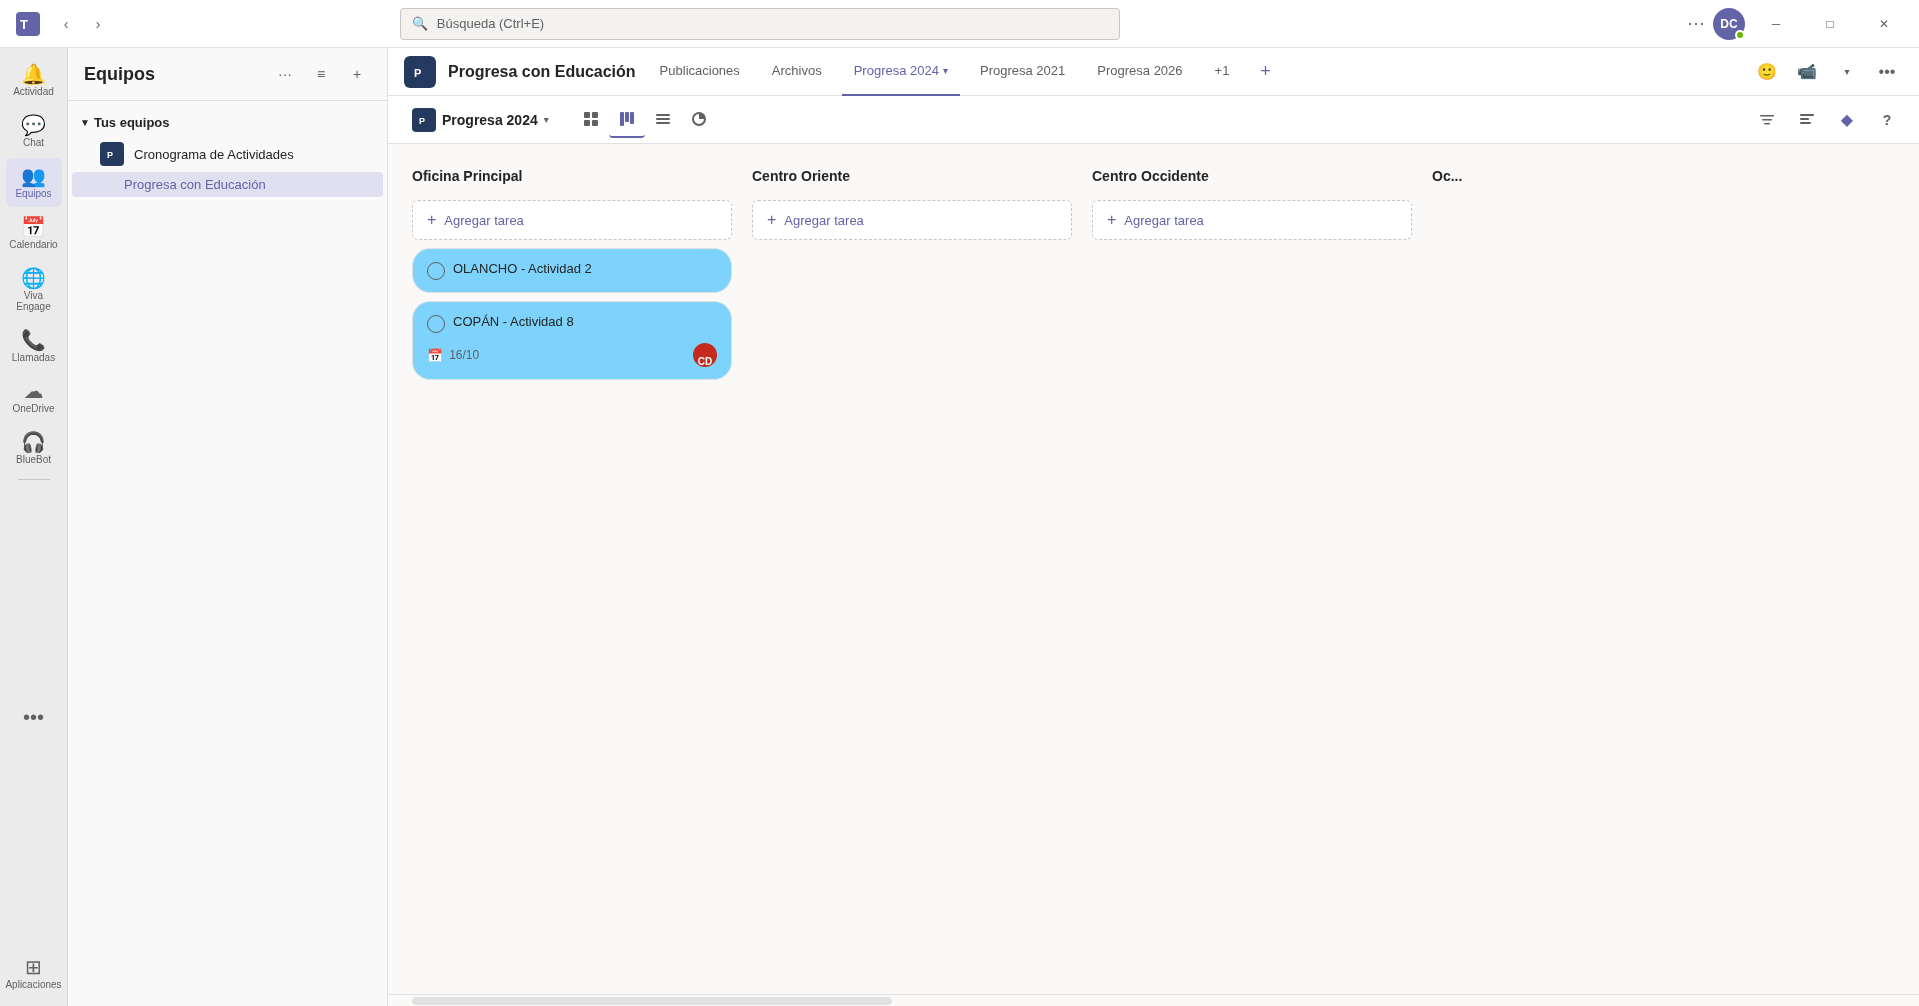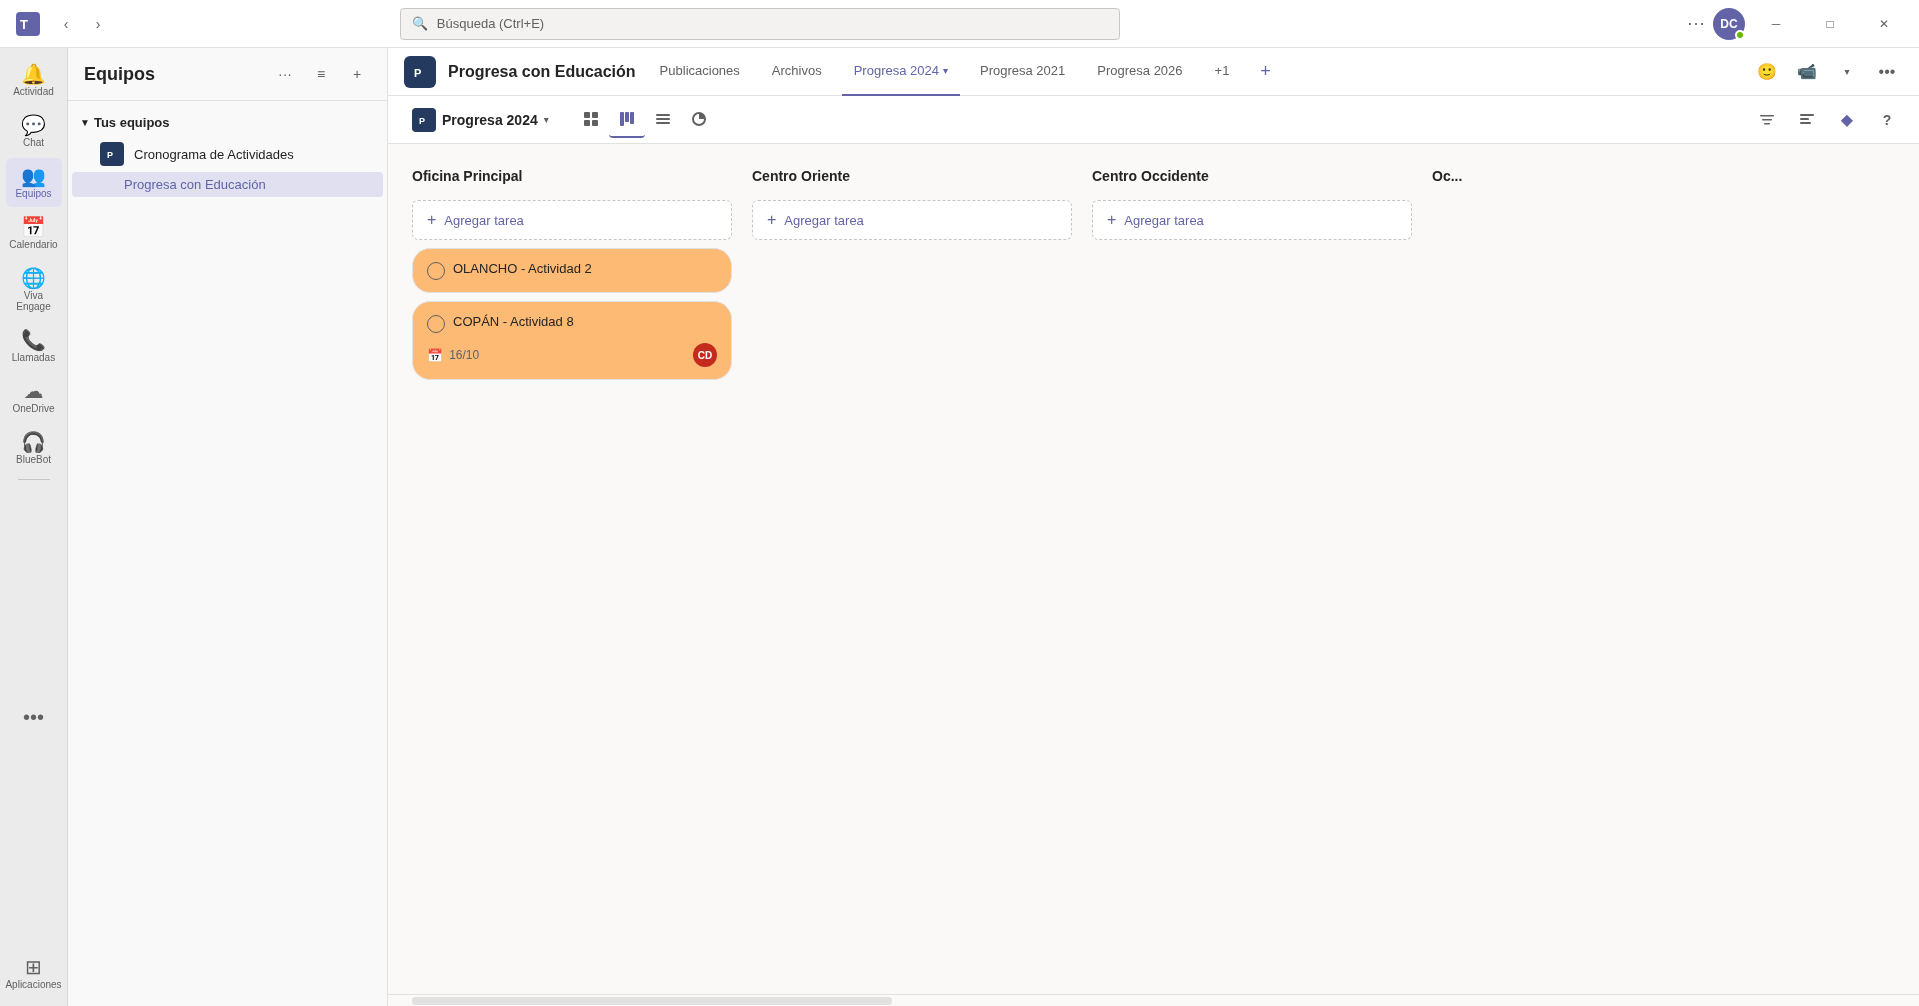--- a/index.html
+++ b/index.html
@@ -143,36 +143,36 @@
     .board { flex: 1; overflow-x: auto; overflow-y: hidden; padding: 20px 24px; background: #faf9f8; }
     .board-inner { display: flex; gap: 20px; height: 100%; min-width: max-content; }
     .board-column { width: 320px; flex-shrink: 0; display: flex; flex-direction: column; gap: 8px; }
     .column-title { font-size: 14px; font-weight: 600; color: #242424; padding: 4px 0 8px 0; }
     .add-task-btn {
       display: flex; align-items: center; gap: 8px; padding: 10px 14px;
       border: 1px dashed #c8c6c4; border-radius: 6px; cursor: pointer;
       color: #6264a7; font-size: 13px; background: #fff; width: 100%;
     }
     .task-card {
-      background: #fdba74; border-radius: 18px; border: 1px solid #e1e1e1;
+      background: #7dd3fc; border-radius: 18px; border: 1px solid #e1e1e1;
       padding: 12px 14px; cursor: pointer; transition: box-shadow 0.1s;
     }
     .task-card-header { display: flex; align-items: flex-start; gap: 8px; }
     .task-radio {
       width: 18px; height: 18px; border-radius: 50%; border: 1.5px solid #616161;
       flex-shrink: 0; margin-top: 1px; cursor: pointer;
     }
     .task-title { font-size: 13px; color: #242424; font-weight: 400; flex: 1; }
     .task-card-footer { display: flex; align-items: center; justify-content: space-between; margin-top: 10px; }
     .task-meta { display: flex; align-items: center; gap: 6px; font-size: 12px; color: #616161; }
     .calendar-icon { font-size: 13px; }
     .task-date { font-size: 12px; color: #616161; }
     .task-avatar {
       width: 24px; height: 24px; border-radius: 50%; background: #c42b1c;
-      display: flex; align-items: center; justify-content: center; color: #fff; font-size: 10px; font-weight: 600;
+      display: flex; align-items: flex-end; justify-content: center; color: #fff; font-size: 10px; font-weight: 600;
     }
 
     
     .board::-webkit-scrollbar { height: 8px; }
     .board::-webkit-scrollbar-track { background: #f1f1f1; }
     .board::-webkit-scrollbar-thumb { background: #c8c6c4; border-radius: 4px; }
   </style>
 </head>
 <body>
 

